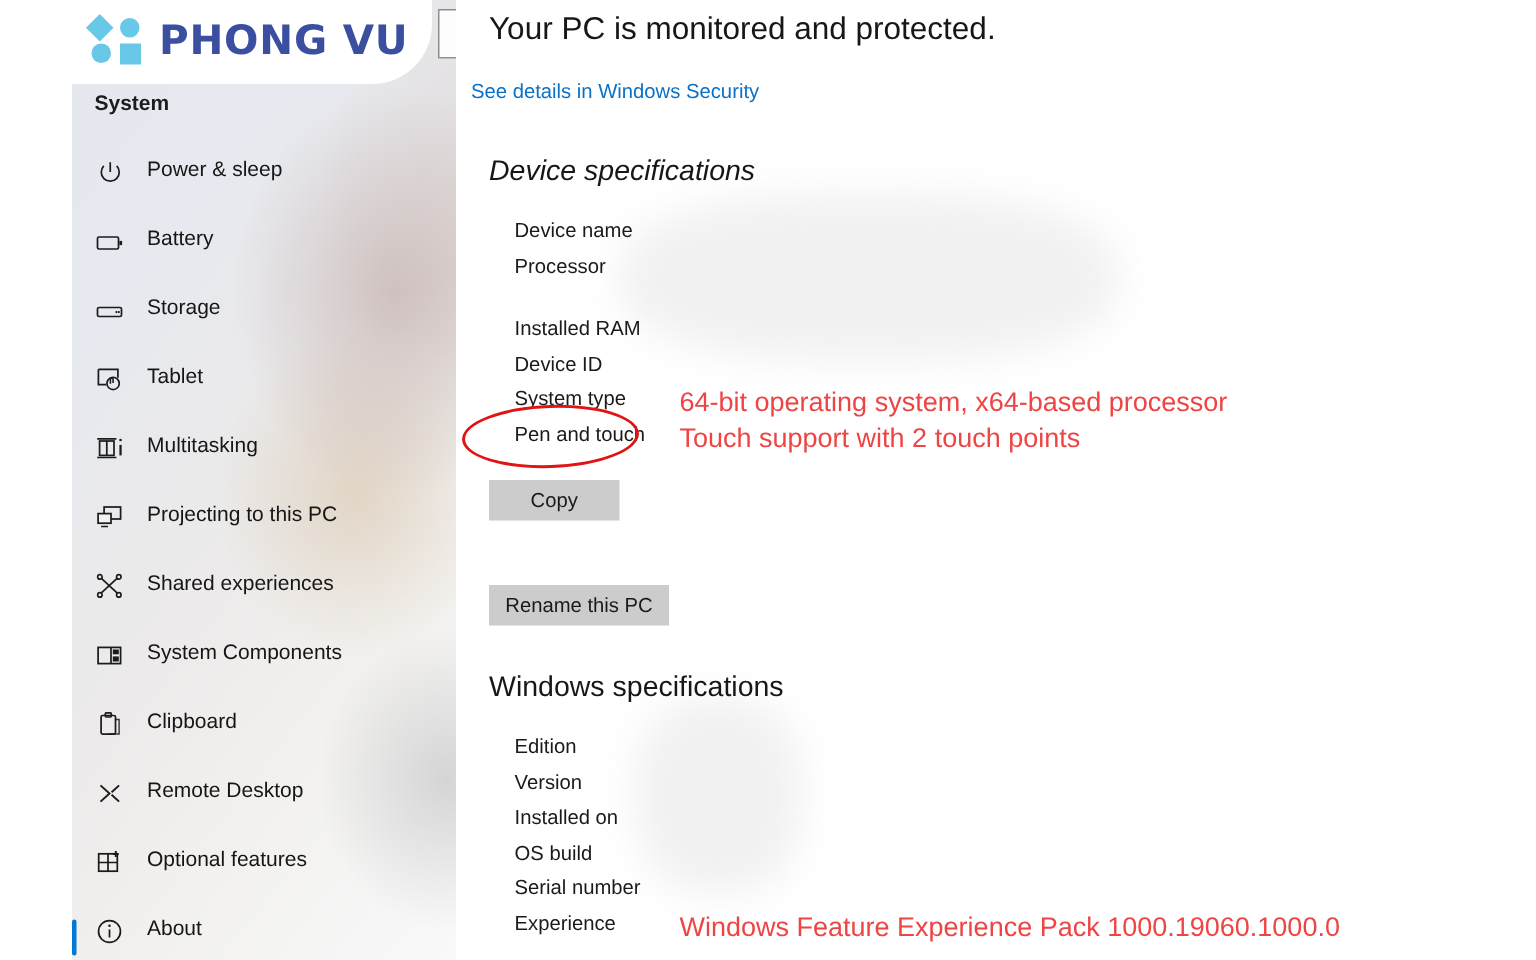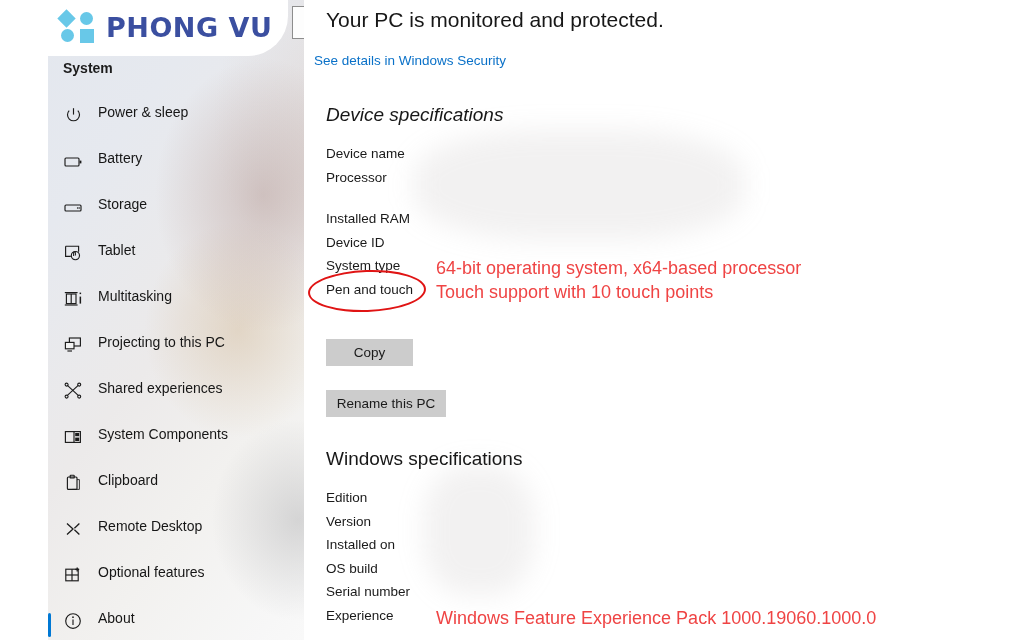--- a/index.html
+++ b/index.html
@@ -107,39 +107,39 @@
   .h2 {
     position:absolute; left:22px;
     font-size:19px; color:#171717; font-weight:400;
   }
   #dev-spec-h { top:104px;font-style:italic; }
   #win-spec-h { top:448px; }
 
   .spec-table { position:absolute; left:22px; }
   #dev-spec { top:146px; }
   #win-spec { top:490px; }
-  .spec-row { display:flex; height:23.6px; align-items:flex-start; }
+  .spec-row { display:flex; height:23.6px; align-items:flex-start;margin-left:17px; }
   .spec-key {
     width:110px; flex:none;
     font-size:13.5px; color:#1a1a1a; white-space:nowrap;
   }
   .spec-val {
     font-size:18px; color:#ef4444; white-space:nowrap;
   }
   .spec-val.redacted { color:transparent; }
   .spacer-row { height:18px; }
 
   .btn {
     position:absolute; left:22px;
     background:#cccccc; border:none;
     font-family:"Liberation Sans", sans-serif;
     font-size:13.5px; color:#1a1a1a;
     text-align:center; cursor:default;
   }
-  #copy-btn   { top:339px; width:87px; height:27px; }
+  #copy-btn   { top:320px; width:87px; height:27px; }
   #rename-btn { top:390px; width:120px; height:27px; }
 
   
   .smudge {
     position:absolute; border-radius:40%;
     background:rgba(176,170,166,0.16);
     filter:blur(13px); pointer-events:none;
   }
 
   
@@ -364,21 +364,21 @@
       <div class="spec-row">
         <div class="spec-key">Device ID</div>
         <div class="spec-val redacted"></div>
       </div>
       <div class="spec-row">
         <div class="spec-key">System type</div>
         <div class="spec-val">64-bit operating system, x64-based processor</div>
       </div>
       <div class="spec-row">
         <div class="spec-key">Pen and touch</div>
-        <div class="spec-val">Touch support with 10 touch points</div>
+        <div class="spec-val">Touch support with 2 touch points</div>
       </div>
     </div>
 
     <button class="btn" id="copy-btn">Copy</button>
     <button class="btn" id="rename-btn">Rename this PC</button>
 
     <div class="h2" id="win-spec-h">Windows specifications</div>
 
     <div class="spec-table" id="win-spec">
       <div class="spec-row">

